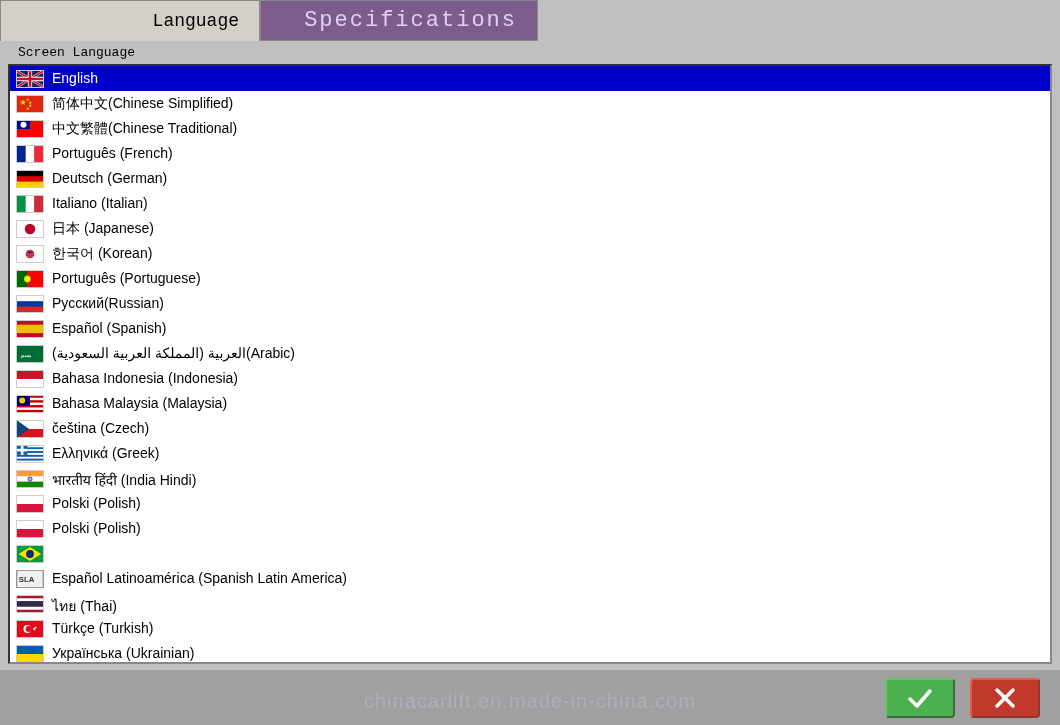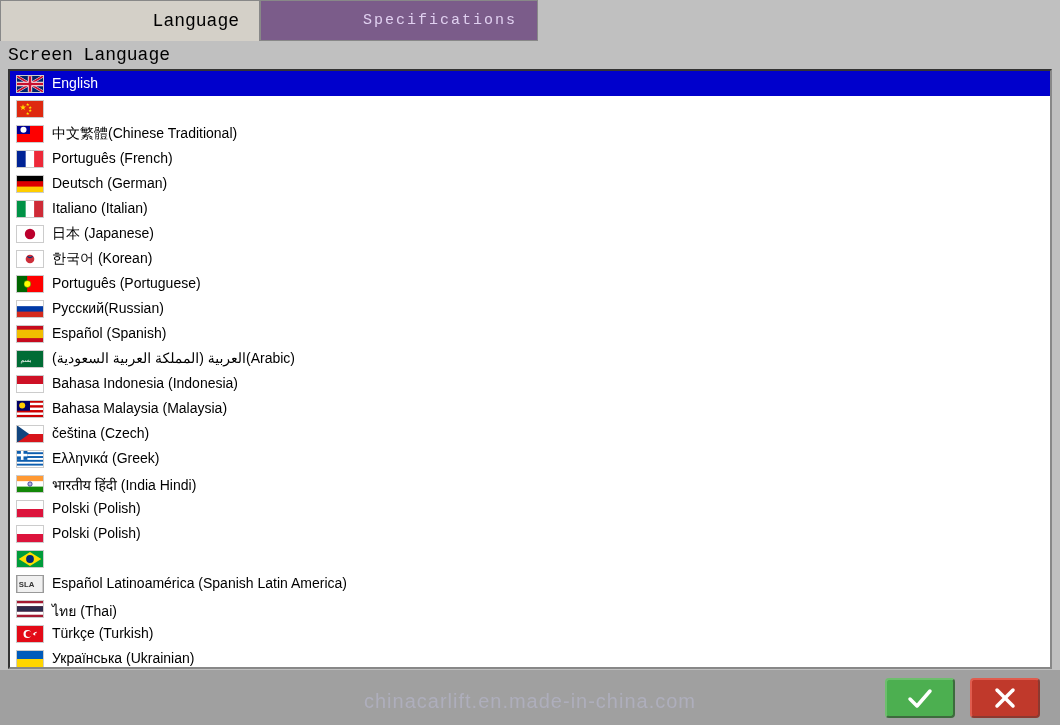--- a/index.html
+++ b/index.html
@@ -37,28 +37,28 @@
       font-family: 'Courier New', monospace;
       font-size: 18px;
       border-bottom: none;
     }
 
     .tab-specifications {
       background: #7b5c8a;
       color: #e0d0f0;
       width: 278px;
       font-family: 'Courier New', monospace;
-      font-size: 15px;
+      font-size: 22px;
       letter-spacing: 2px;
     }
 
     .screen-label {
       font-family: 'Courier New', monospace;
-      font-size: 18px;
-      padding: 4px 8px;
+      font-size: 13px;
+      padding: 4px 18px;
       color: #000;
       background: #c0c0c0;
     }
 
     .list-container {
       margin: 0 8px;
       background: #fff;
       border: 2px inset #888;
       height: 600px;
       overflow-y: scroll;
@@ -215,20 +215,21 @@
       <div class="flag flag-cn">
         <svg width="28" height="18" viewBox="0 0 30 20">
           <rect width="30" height="20" fill="#DE2910"></rect>
           <text x="3" y="11" font-size="9" fill="#FFDE00">★</text>
           <text x="10" y="7" font-size="5" fill="#FFDE00">★</text>
           <text x="13" y="10" font-size="5" fill="#FFDE00">★</text>
           <text x="13" y="14" font-size="5" fill="#FFDE00">★</text>
           <text x="10" y="17" font-size="5" fill="#FFDE00">★</text>
         </svg>
       </div>
+      <span class="lang-name">简体中文(Chinese Simplified)</span>
     </div>
     <div class="lang-item">
       <div class="flag flag-tw">
         <svg width="28" height="18" viewBox="0 0 30 20">
           <rect width="30" height="10" fill="#FE0000"></rect>
           <rect y="10" width="30" height="10" fill="#FE0000"></rect>
           <rect width="15" height="10" fill="#000095"></rect>
           <circle cx="7.5" cy="5" r="3.5" fill="white"></circle>
         </svg>
       </div>

